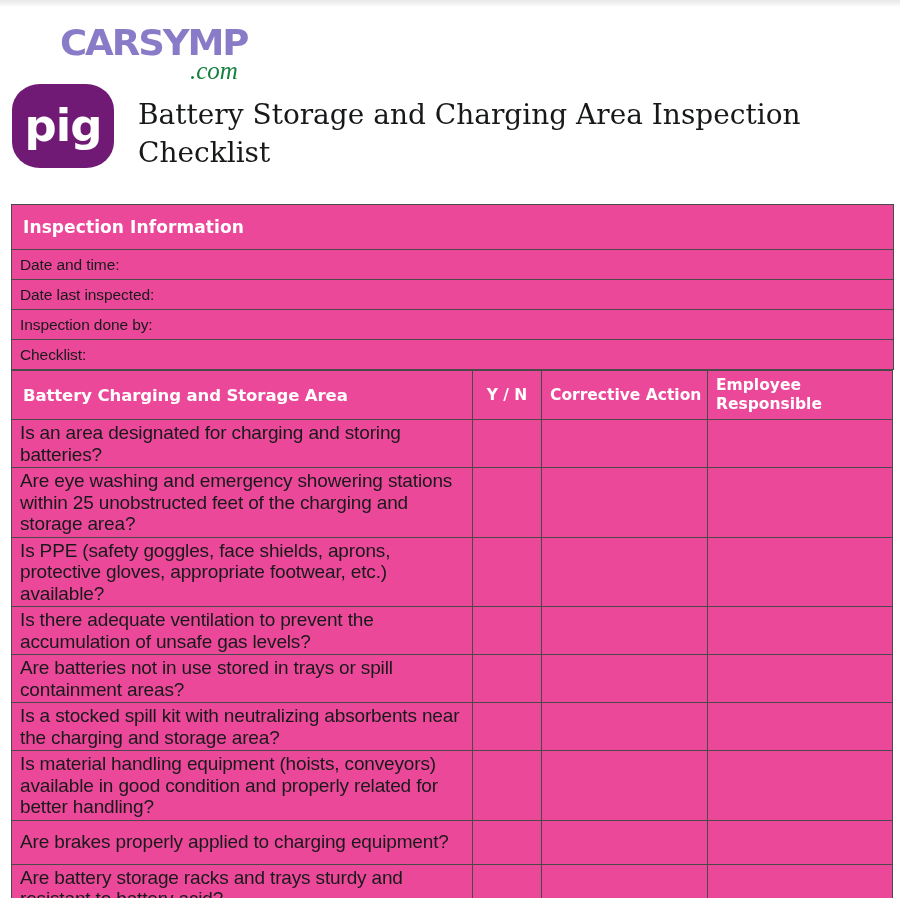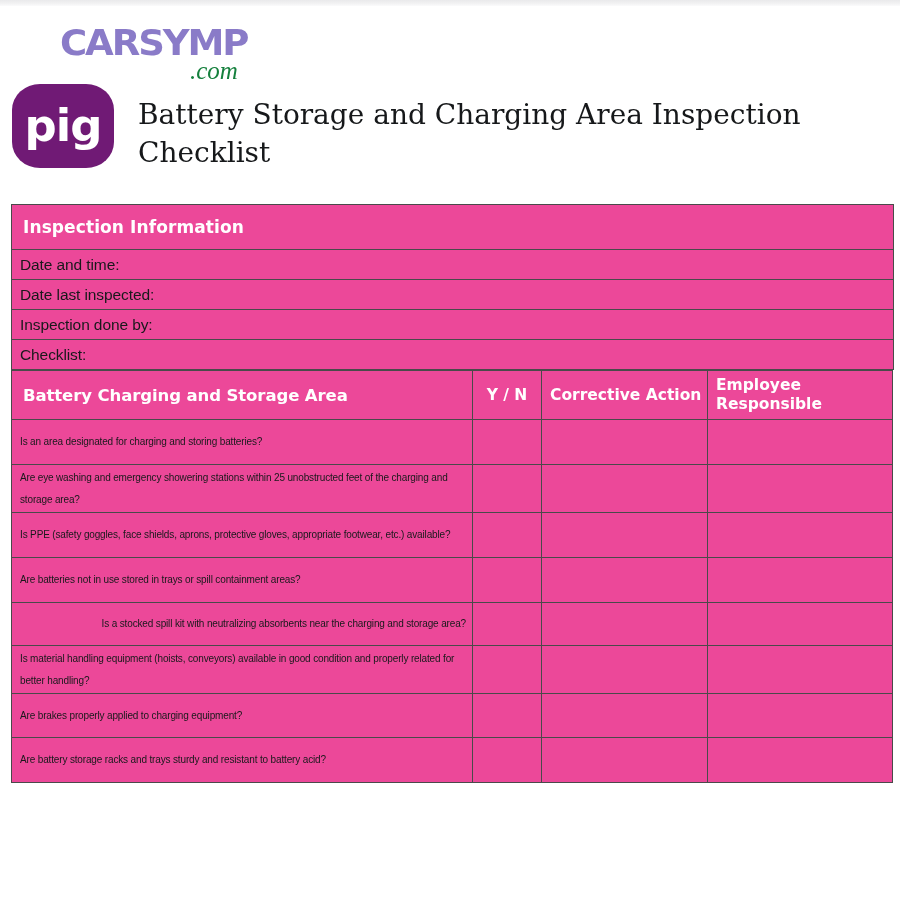--- a/index.html
+++ b/index.html
@@ -183,21 +183,21 @@
     font-family: "DejaVu Sans", "Liberation Sans", sans-serif;
     font-weight: bold;
     font-size: 15.5px;
     color: #ffffff;
     padding-left: 8px;
     line-height: 19px;
   }
 
   .q-row td { background: #ffffff; }
   .q-text {
-    font-size: 10px;
+    font-size: 19px;
     color: #18191b;
     padding: 2px 6px 2px 8px;
     line-height: 21.5px;
     letter-spacing: -0.15px;
   }
   .q-cell-blank { }
 
   .w-yn    { width: 69px; }
   .w-corr  { width: 166px; }
   .w-emp   { width: 185px; }
@@ -316,33 +316,47 @@
             </td>
             <td class="q-cell-blank">
               <div class="q-text"></div>
             </td>
             <td class="q-cell-blank">
               <div class="q-text"></div>
             </td>
           </tr>
           <tr class="q-row" style="height: 45px;">
             <td>
+              <div class="q-text">Is there adequate ventilation to prevent the accumulation of unsafe gas levels?</div>
+            </td>
+            <td class="q-cell-blank">
+              <div class="q-text"></div>
+            </td>
+            <td class="q-cell-blank">
+              <div class="q-text"></div>
+            </td>
+            <td class="q-cell-blank">
+              <div class="q-text"></div>
+            </td>
+          </tr>
+          <tr class="q-row" style="height: 45px;">
+            <td>
               <div class="q-text">Are batteries not in use stored in trays or spill containment areas?</div>
             </td>
             <td class="q-cell-blank">
               <div class="q-text"></div>
             </td>
             <td class="q-cell-blank">
               <div class="q-text"></div>
             </td>
             <td class="q-cell-blank">
               <div class="q-text"></div>
             </td>
           </tr>
-          <tr class="q-row" style="height: 43px; text-align: right;">
+          <tr class="q-row" style="height: 43px;">
             <td>
               <div class="q-text">Is a stocked spill kit with neutralizing absorbents near the charging and storage area?</div>
             </td>
             <td class="q-cell-blank">
               <div class="q-text"></div>
             </td>
             <td class="q-cell-blank">
               <div class="q-text"></div>
             </td>
             <td class="q-cell-blank">

